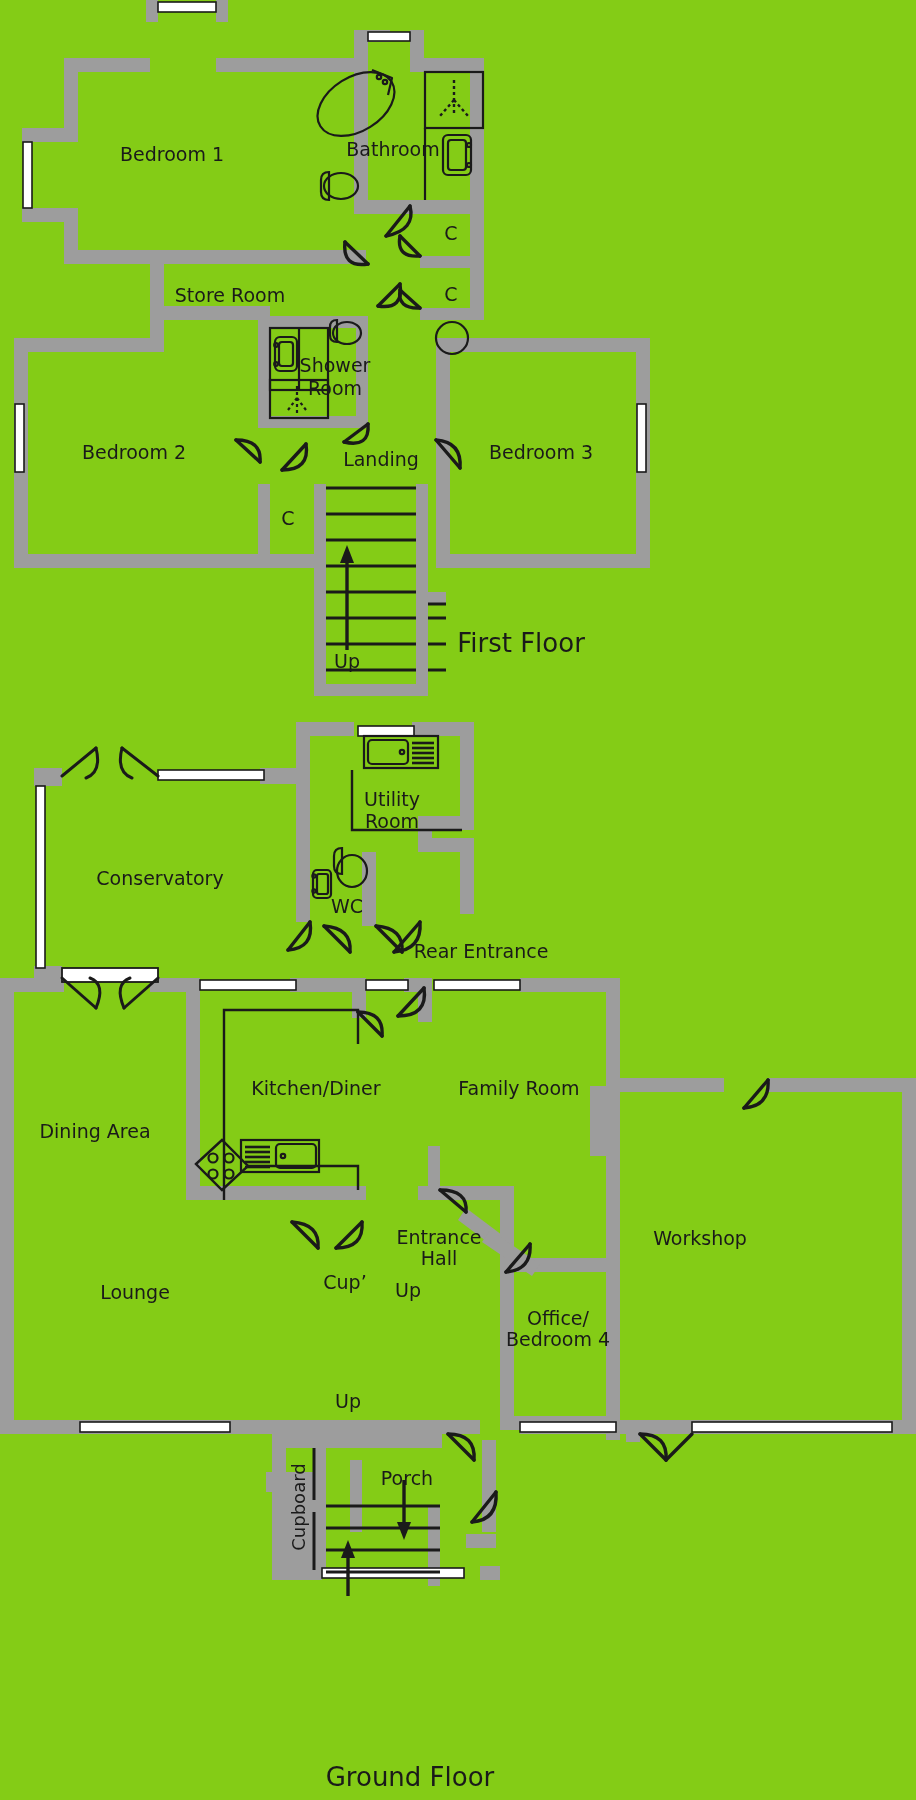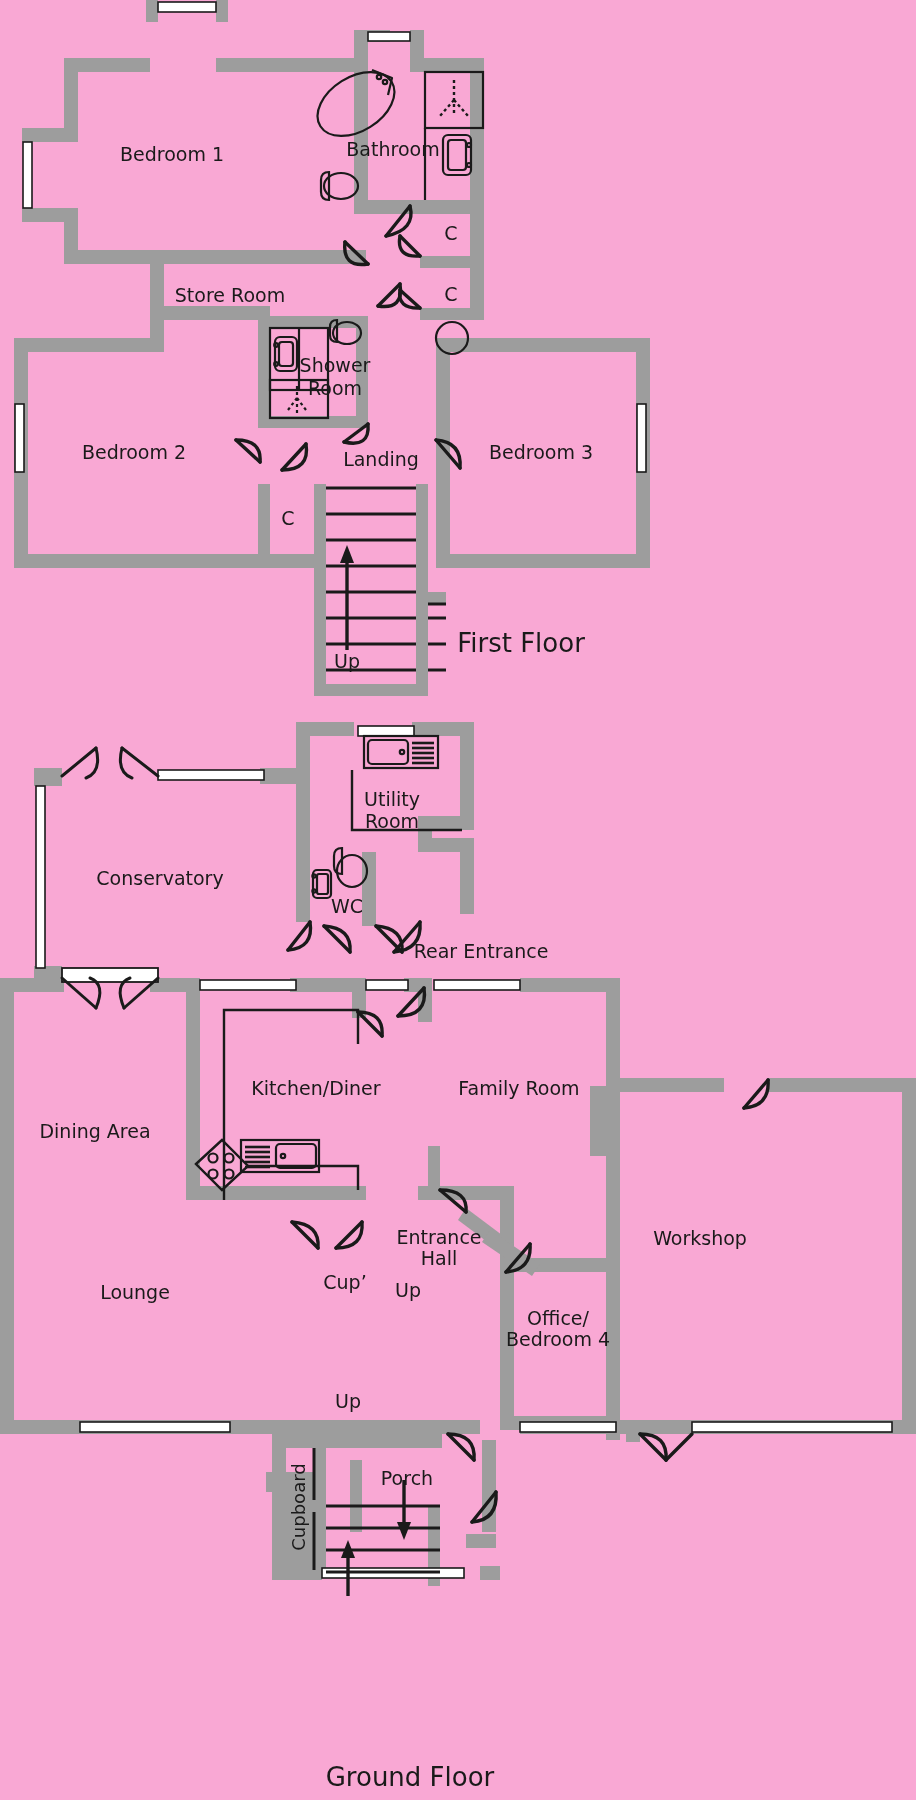--- a/index.html
+++ b/index.html
@@ -1,17 +1,17 @@
 <!DOCTYPE html>
 <html><head>
 <meta charset="utf-8">
 <style>
   html,body{margin:0;padding:0;background:#ffffff;}
   body{font-family:"DejaVu Sans", sans-serif;}
-  #page{position:relative;width:916px;height:1800px;background:#f9a8d4;overflow:hidden;text-align:center;}
+  #page{position:relative;width:916px;height:1800px;background:#84cc16;overflow:hidden;text-align:center;}
   svg{display:block;}
   .lbl{font-family:"DejaVu Sans", sans-serif;font-size:19px;fill:#1a1a1a;text-anchor:middle;dominant-baseline:middle;}
   .floor{font-size:26px;}
   .vert{font-size:18px;}
 </style>
 </head>
 <body>
 
 <div id="page">
 

